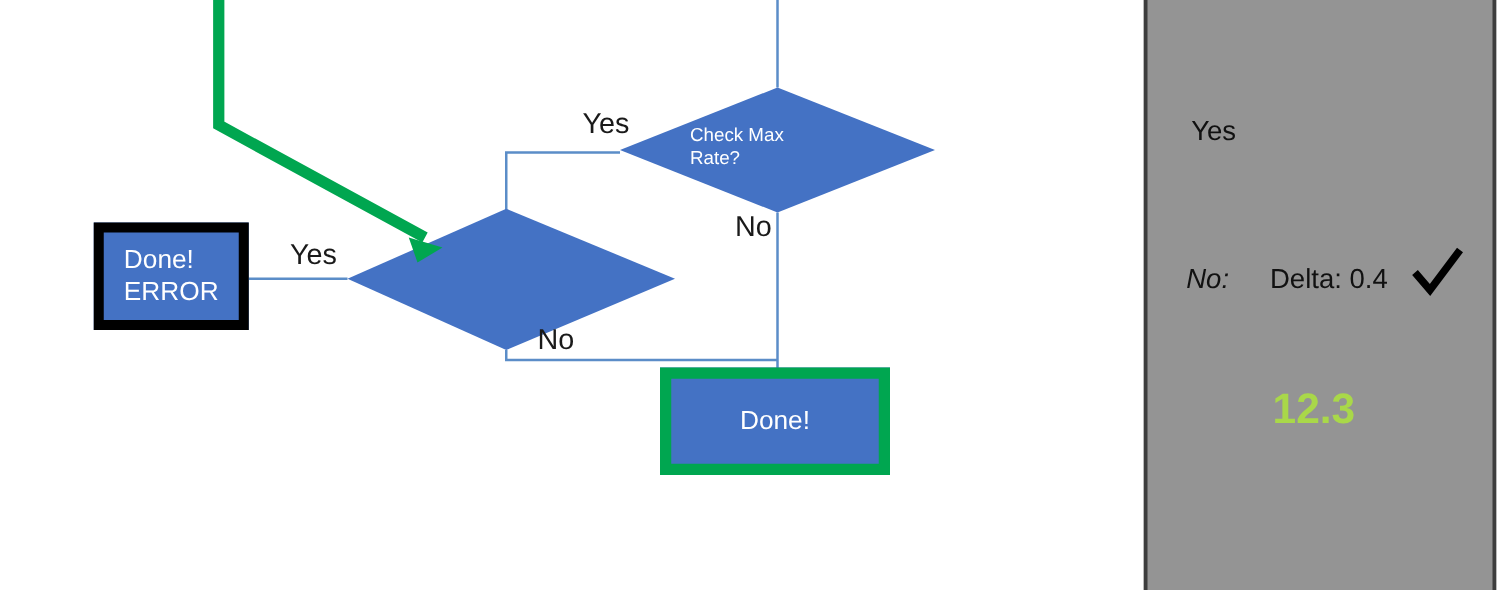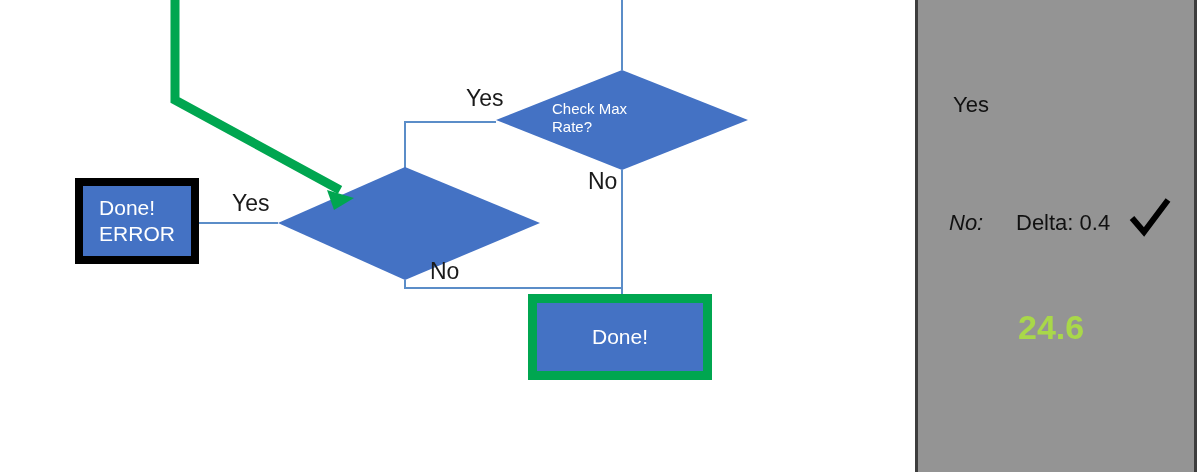--- a/index.html
+++ b/index.html
@@ -201,15 +201,15 @@
   <div class="panel-text" id="panel-yes">Yes</div>
 
   <div class="panel-text" id="panel-no">No:</div>
 
   <div class="panel-text" id="panel-delta">Delta: 0.4</div>
 
   <svg id="panel-check" viewBox="0 0 44 44" xmlns="http://www.w3.org/2000/svg">
     <path d="M4,22 L16,36 L40,4" fill="none" stroke="#000000" stroke-width="6" stroke-linecap="butt" stroke-linejoin="miter"></path>
   </svg>
 
-  <div id="panel-result">24.6</div>
+  <div id="panel-result">12.3</div>
 
 </div>
 
 </body></html>

